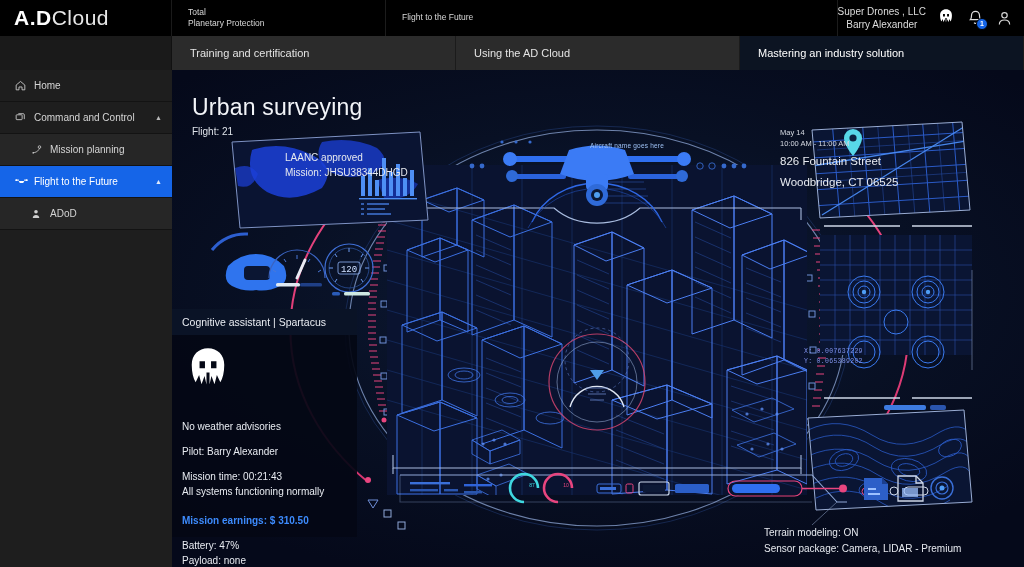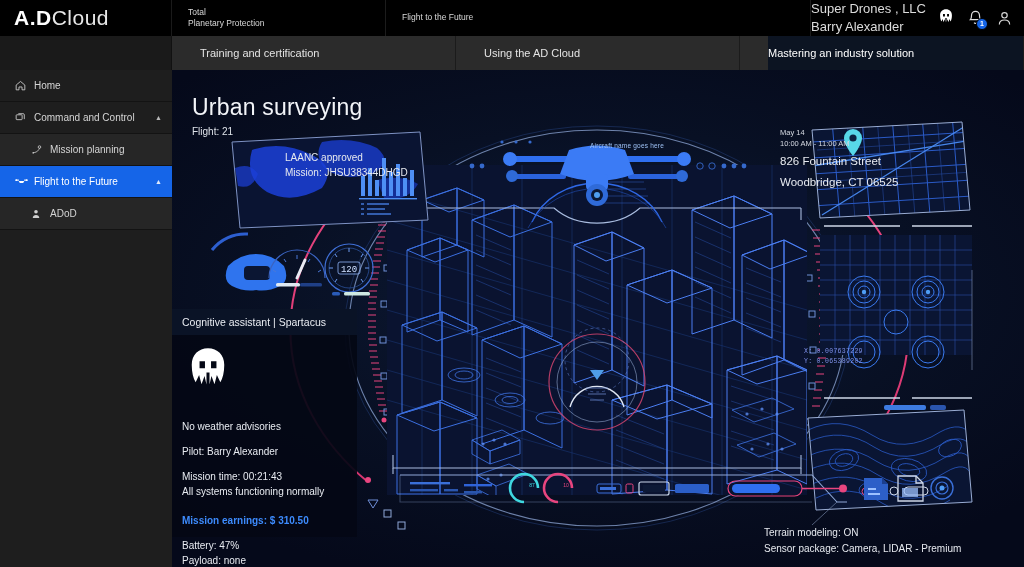--- a/index.html
+++ b/index.html
@@ -21,35 +21,35 @@
   .logo b { font-weight: 700; }
   .logo span { font-weight: 400; color: #e8e8e8; }
   .top-seg {
     display: flex; flex-direction: column; justify-content: center;
     padding-left: 16px; border-right: 1px solid #1c1c1c; color: #d8d8d8;
     font-size: 8.5px; line-height: 1.35;
   }
   .top-seg.s1 { width: 214px; }
   .top-seg.s2 { flex: 1; }
   .top-right { display: flex; align-items: center; gap: 10px; padding-right: 10px; }
-  .user-txt { text-align: left; color: #dcdcdc; font-size: 13px; line-height: 1.35; }
+  .user-txt { text-align: center; color: #dcdcdc; font-size: 10px; line-height: 1.35; }
   .ic { display: inline-flex; align-items: center; justify-content: center; position: relative; }
   .badge {
     position: absolute; right: -3px; bottom: -2px; width: 12px; height: 12px; border-radius: 50%;
     background: #1565e8; color: #fff; font-size: 7px; display: flex; align-items: center;
     justify-content: center; font-weight: 700; border: 1px solid #000;
   }
 
   
   .tabbar { height: 34px; display: flex; flex: 0 0 34px; background: #2b2b2b; }
   .tab-spacer { width: 172px; background: #1a1a1a; border-right: 1px solid #111; }
   .tab {
-    flex: 1; display: flex; align-items: center; 
+    flex: 1; display: flex; align-items: center; padding-left: 18px;
     font-size: 11px; color: #e3e3e3; background: #2b2b2b;
-    border-right: 1px solid #1b1b1b; cursor: pointer; margin-left: 28px;
+    border-right: 1px solid #1b1b1b; cursor: pointer;
   }
   .tab.active { background: #0c1422; color: #fff; }
 
   
   .body { flex: 1; display: flex; min-height: 0; }
 
   
   .sidebar { width: 172px; background: #1e1e1e; flex: 0 0 172px; }
   .side-item {
     display: flex; align-items: center; height: 32px; padding: 0 10px 0 14px;

